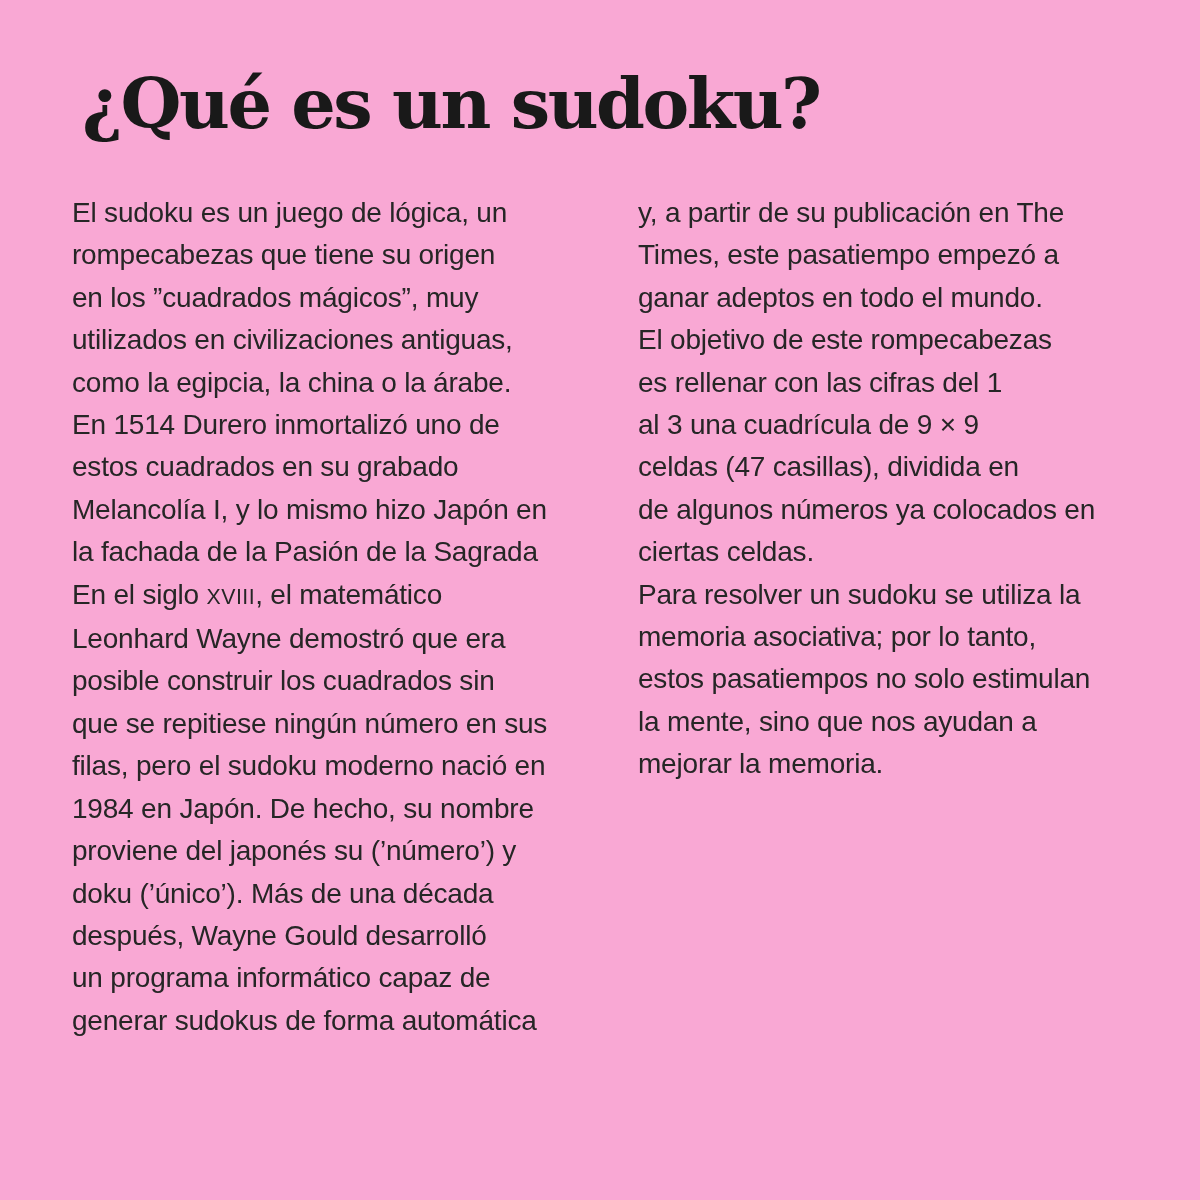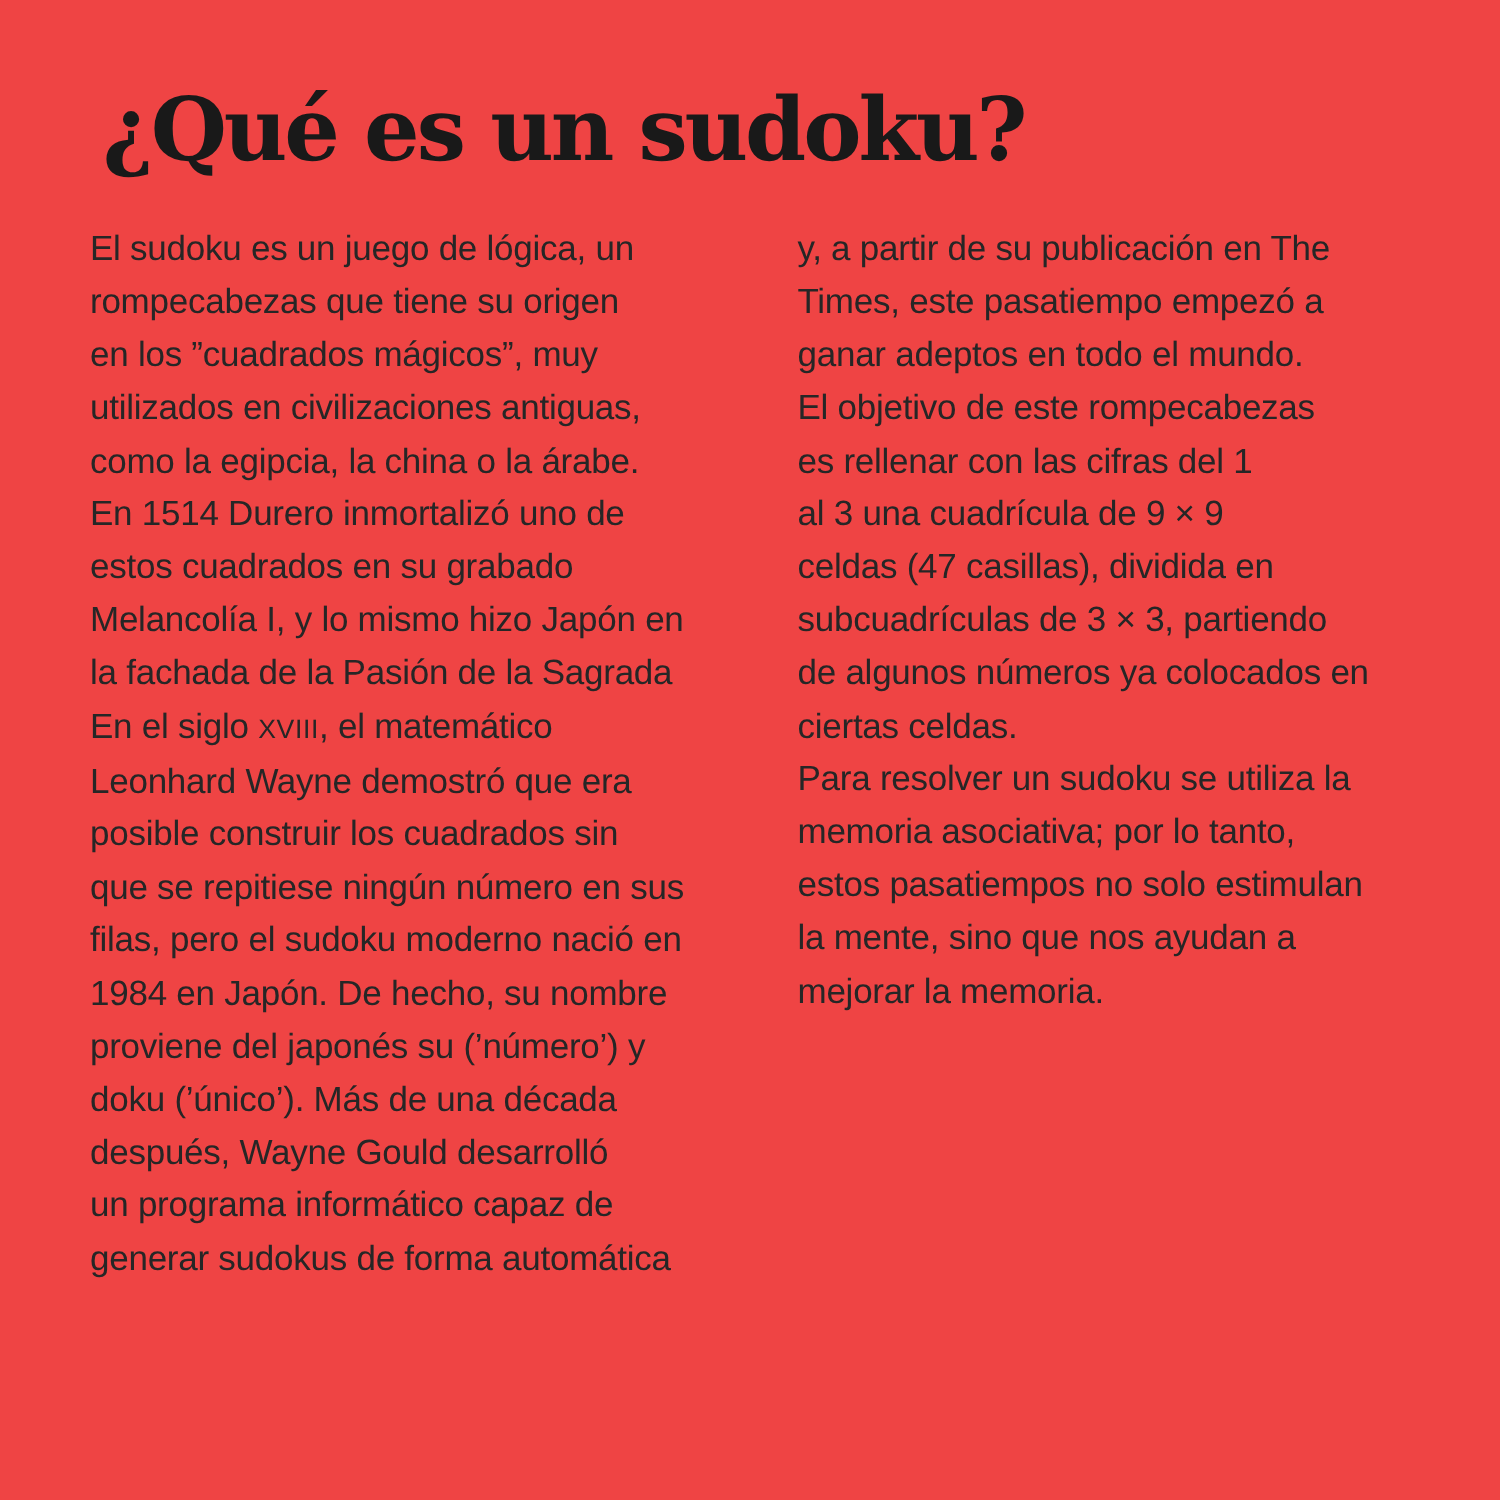--- a/index.html
+++ b/index.html
@@ -4,40 +4,40 @@
 <style>
   html, body {
     margin: 0;
     padding: 0;
     background: #ffffff;
   }
   .page {
     position: relative;
     width: 1200px;
     height: 1200px;
-    background: #ef4444;
+    background: #f9a8d4;
     overflow: hidden;
     font-family: "Liberation Sans", sans-serif;
   }
   .title {
     position: absolute;
     left: 82px;
     top: 64px;
     margin: 0;
     font-family: "DejaVu Serif", serif;
     font-weight: 700;
     font-size: 70px;
     line-height: 1.15;
     letter-spacing: -2.5px;
     color: #191919;
     white-space: nowrap;
   }
   .col {
     position: absolute;
-    top: 178px;
+    top: 192px;
     font-size: 28px;
     line-height: 42.4px;
     color: #262626;
     letter-spacing: -0.2px;
   }
   .col-left  { left: 72px;  width: 550px; }
   .col-right { left: 638px; width: 530px; }
   .para { margin: 0; }
   .para + .para { }
   .line { white-space: nowrap; }
@@ -79,21 +79,20 @@
       <div class="para">
         <div class="line"><span>y, a partir de su publicación en </span><span class="it">The</span></div>
         <div class="line"><span class="it">Times</span><span>, este pasatiempo empezó a</span></div>
         <div class="line"><span>ganar adeptos en todo el mundo.</span></div>
       </div>
       <div class="para">
         <div class="line"><span>El objetivo de este rompecabezas</span></div>
         <div class="line"><span>es rellenar con las cifras del 1</span></div>
         <div class="line"><span>al 3 una cuadrícula de 9 × 9</span></div>
         <div class="line"><span>celdas (47 casillas), dividida en</span></div>
-        <div class="line"><span>subcuadrículas de 3 × 3, partiendo</span></div>
         <div class="line"><span>de algunos números ya colocados en</span></div>
         <div class="line"><span>ciertas celdas.</span></div>
       </div>
       <div class="para">
         <div class="line"><span>Para resolver un sudoku se utiliza la</span></div>
         <div class="line"><span>memoria asociativa; por lo tanto,</span></div>
         <div class="line"><span>estos pasatiempos no solo estimulan</span></div>
         <div class="line"><span>la mente, sino que nos ayudan a</span></div>
         <div class="line"><span>mejorar la memoria.</span></div>
       </div>

